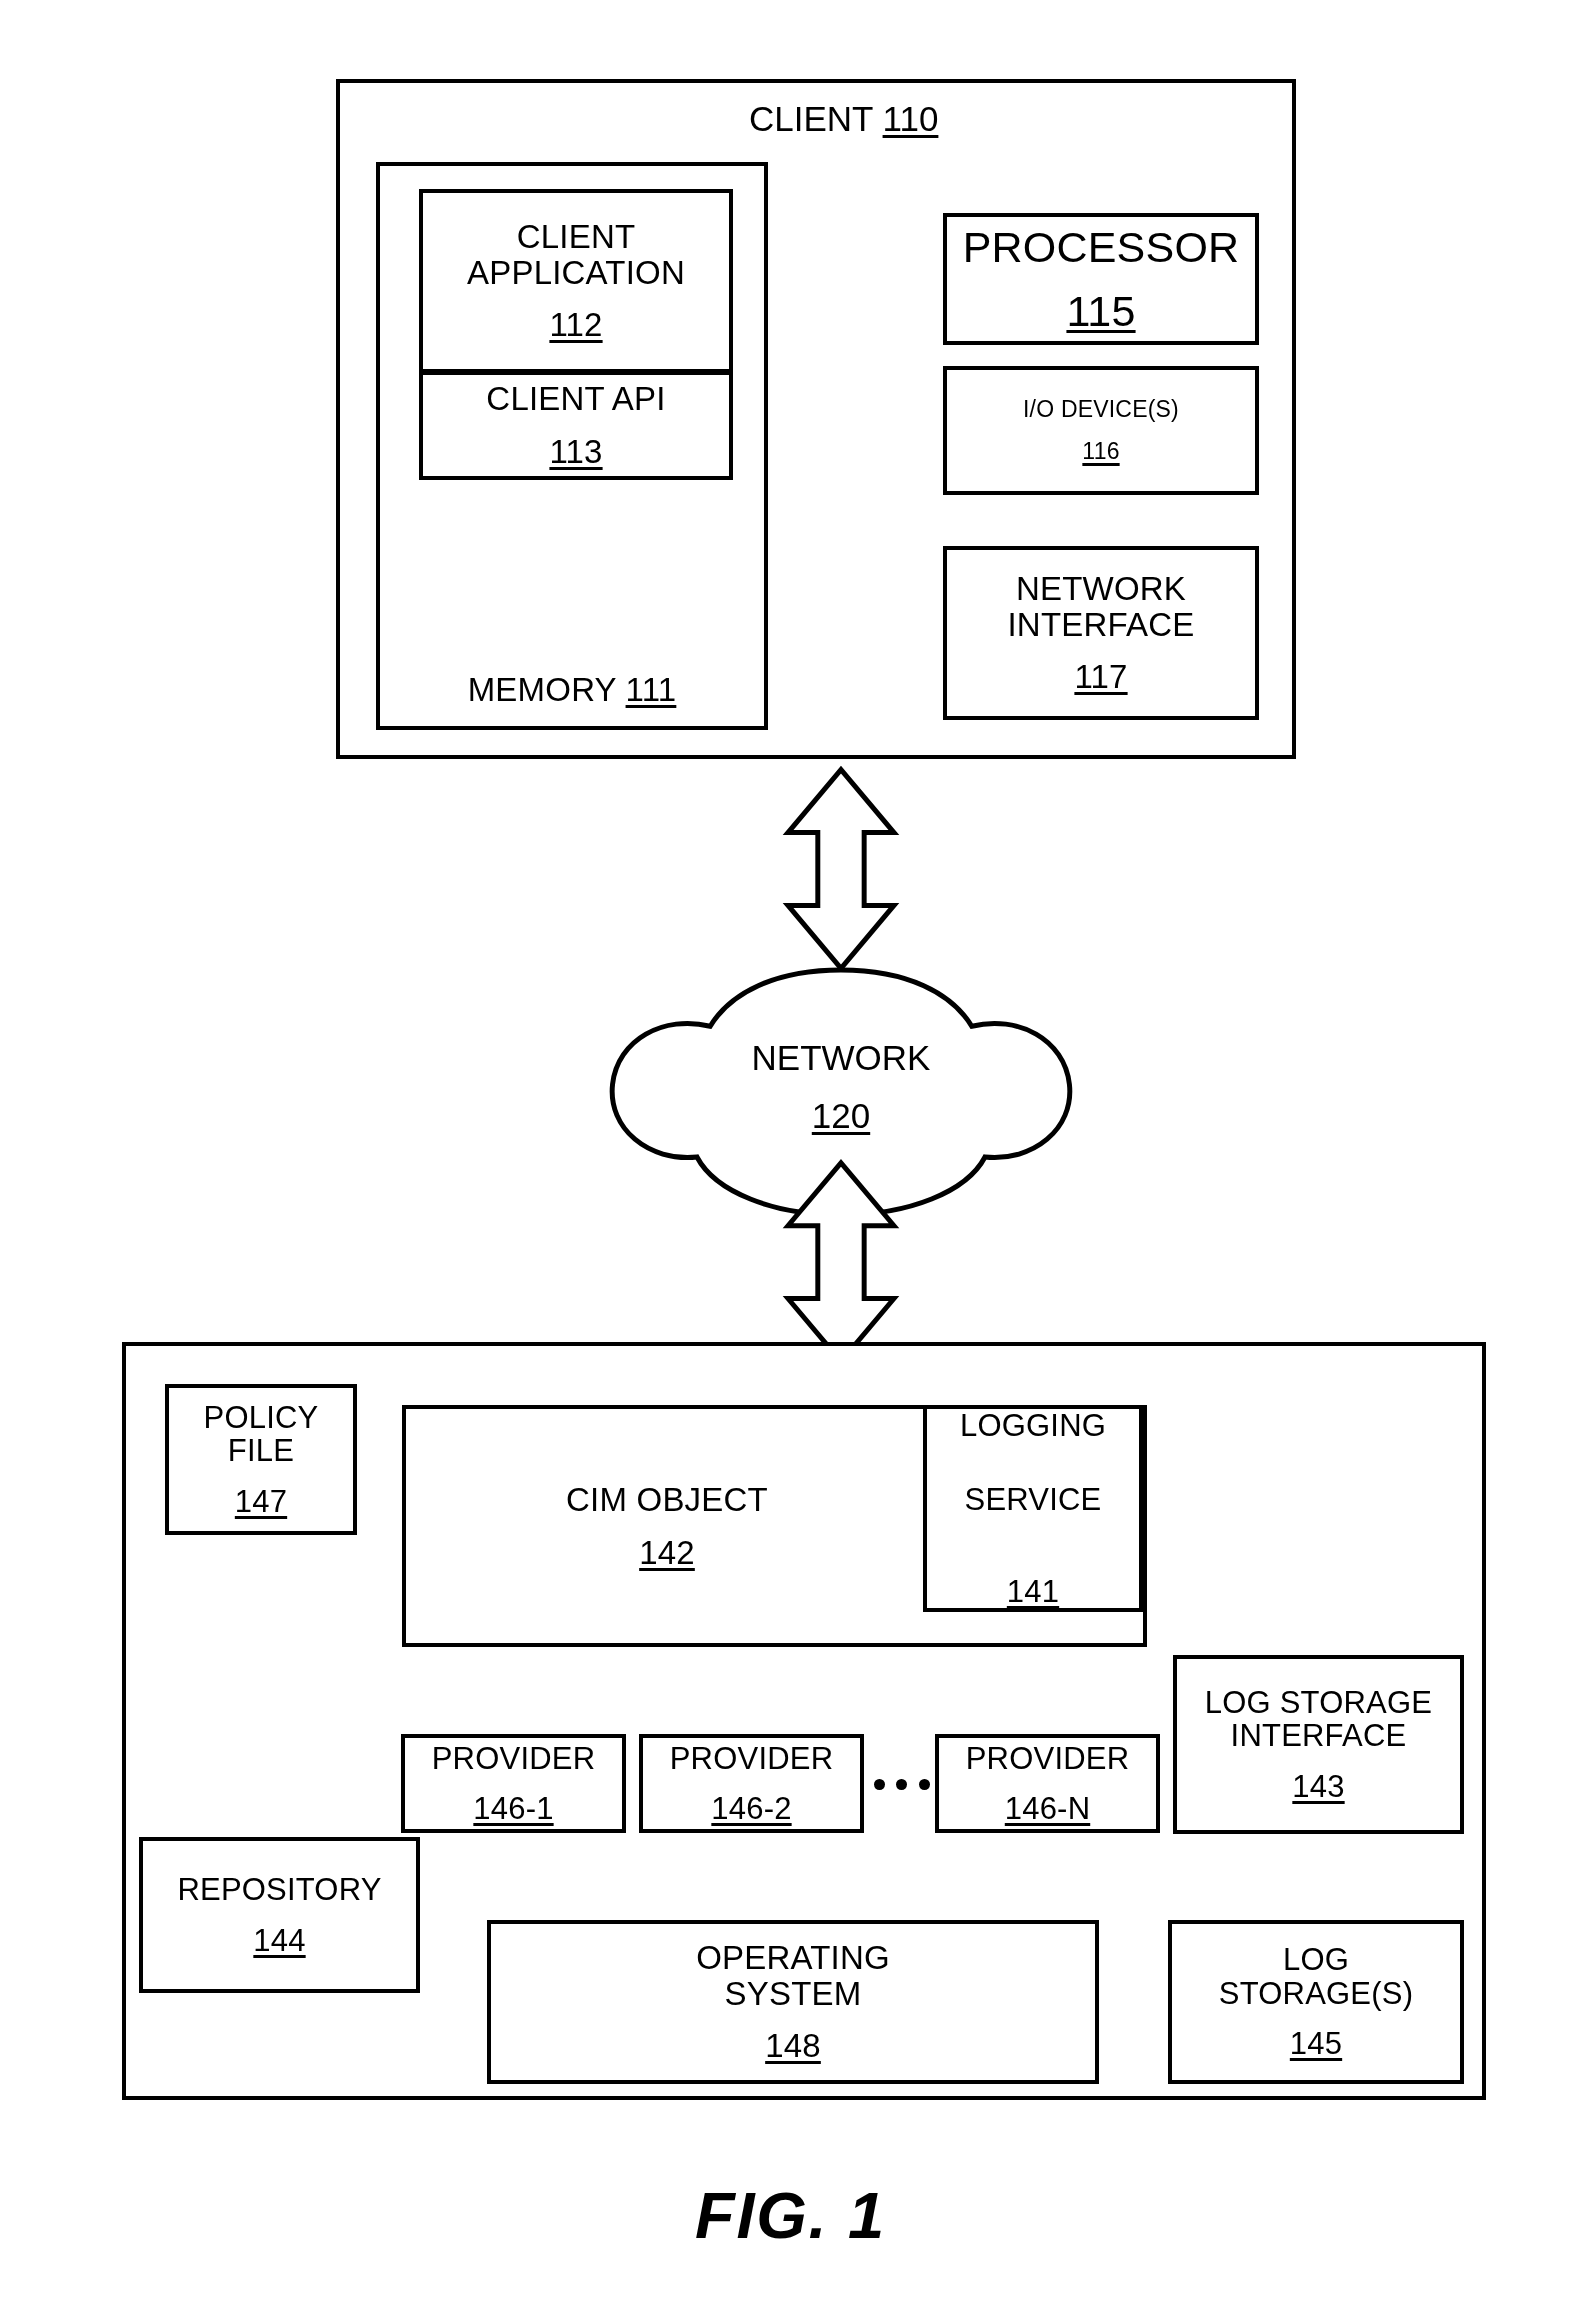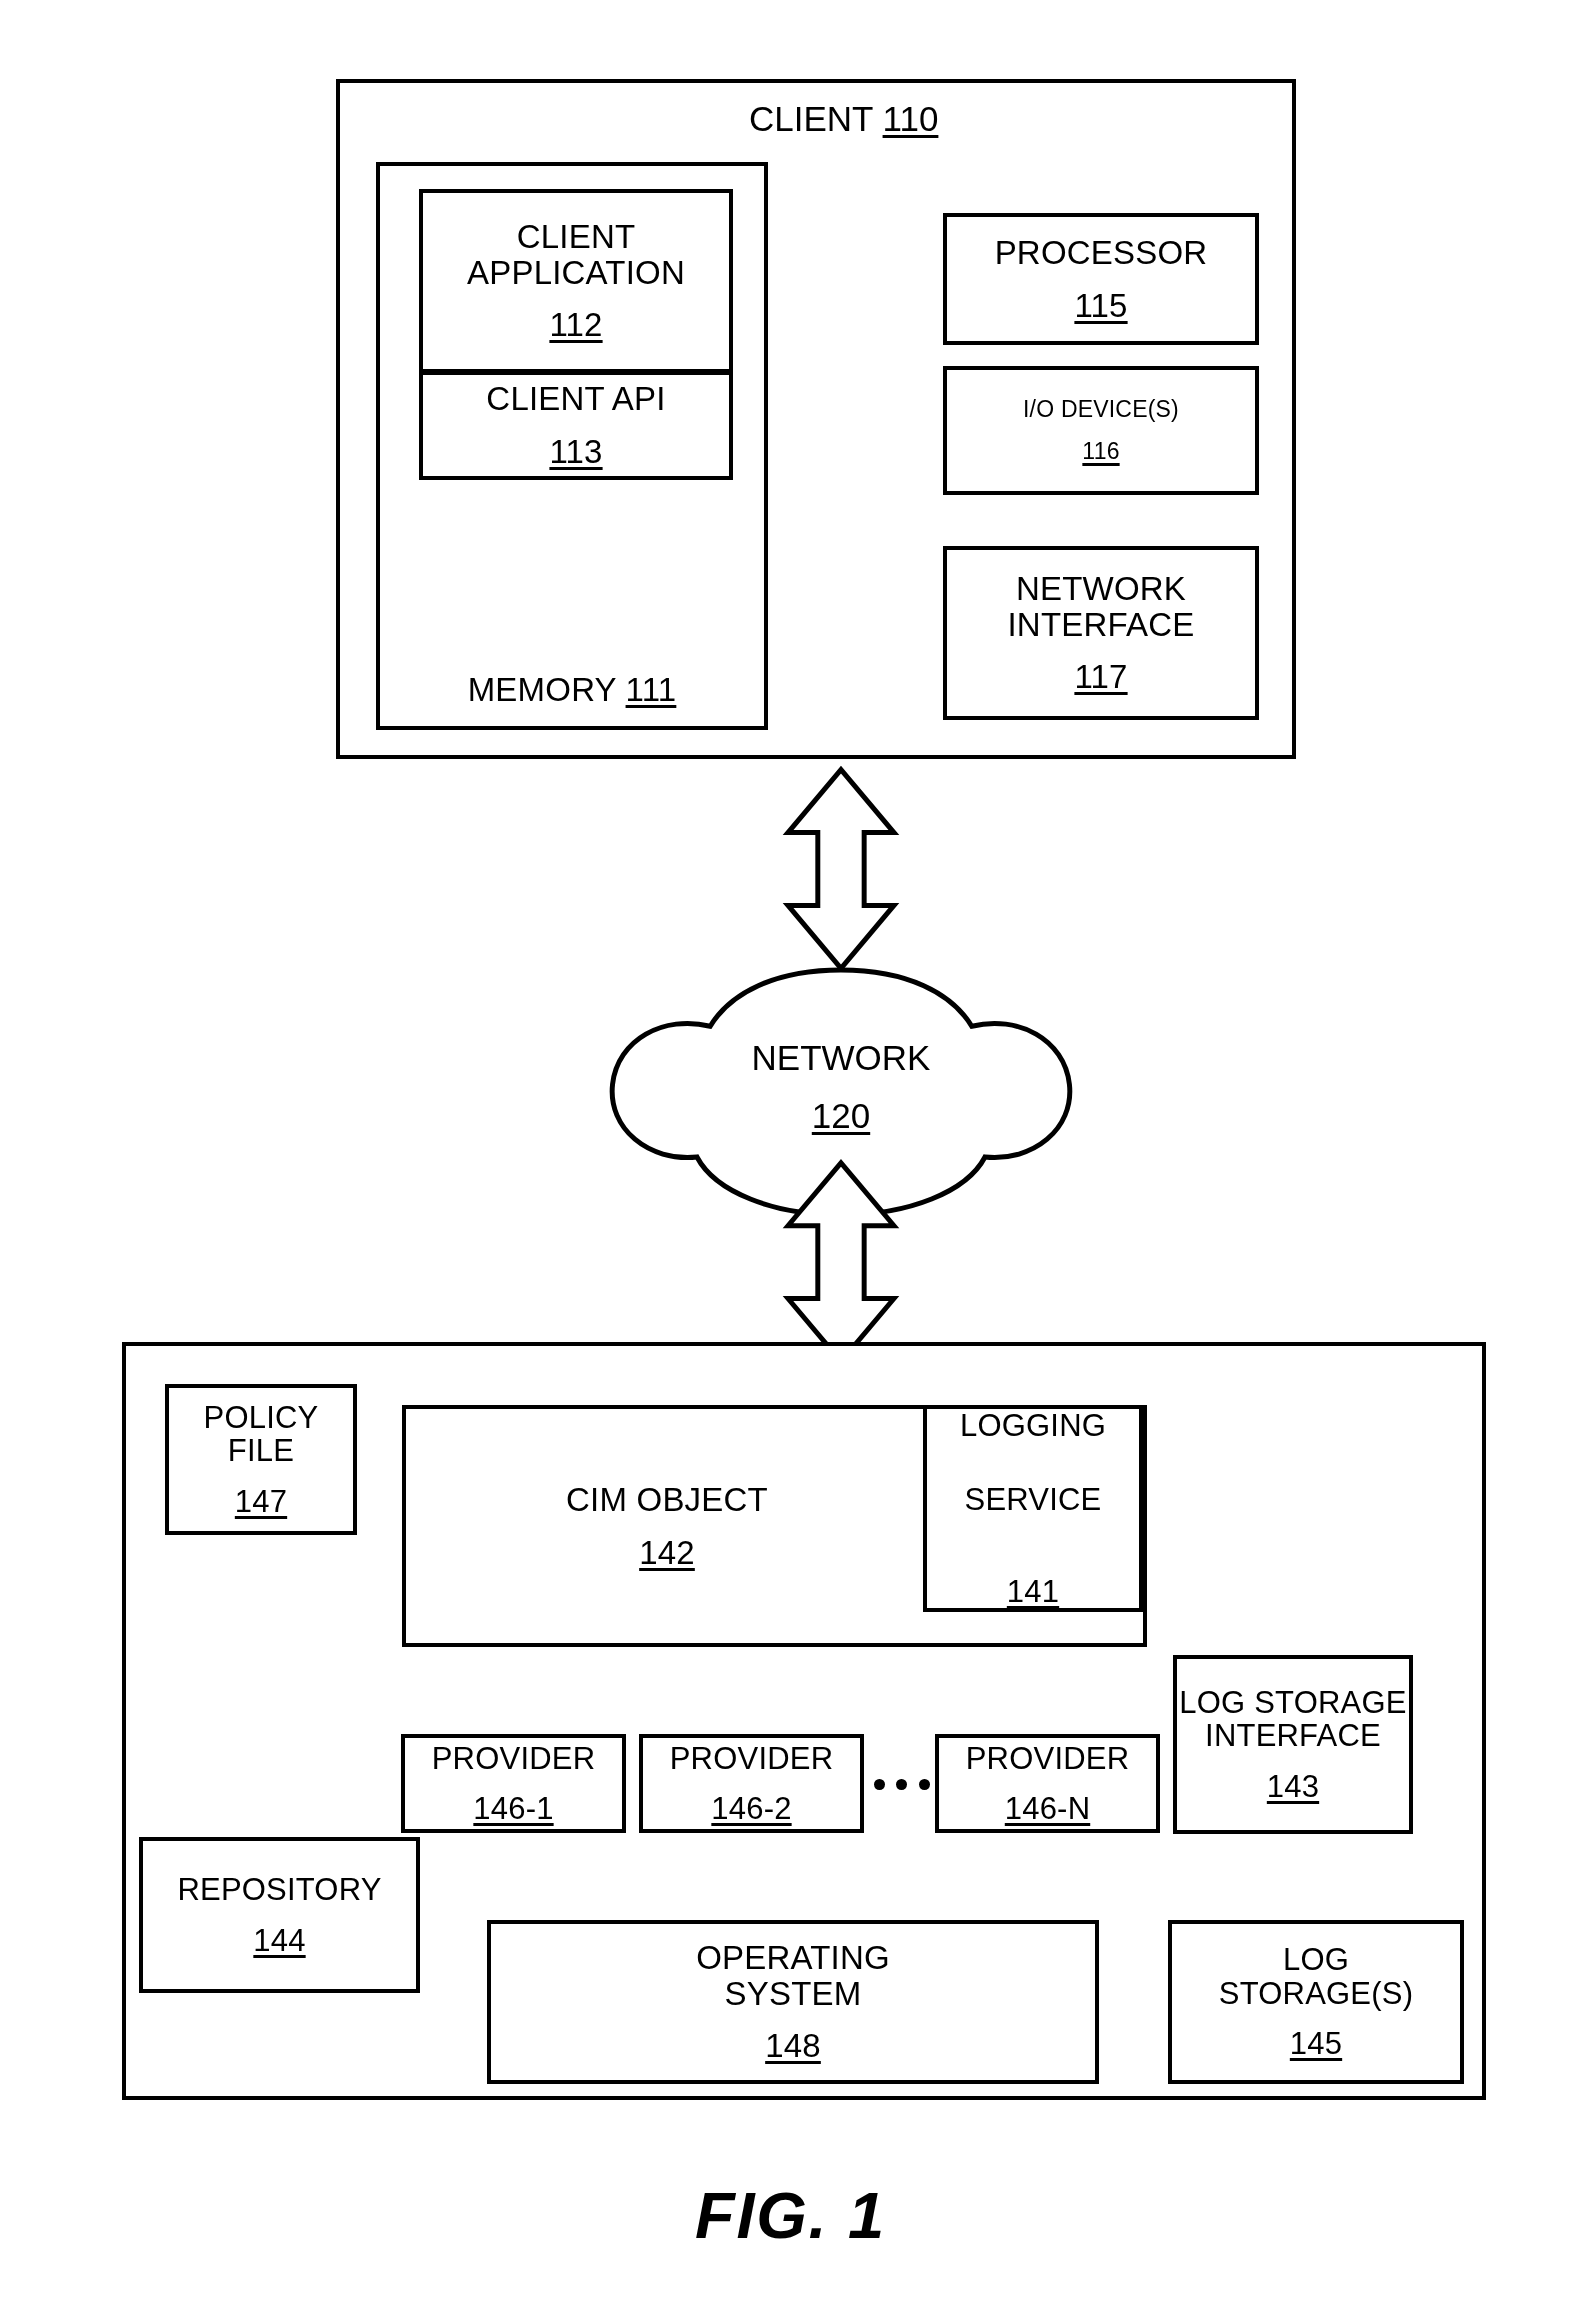--- a/index.html
+++ b/index.html
@@ -172,21 +172,21 @@
     <span class="lbl">CLIENT</span>
     <span class="lbl">APPLICATION</span>
     <span class="num">112</span>
   </div>
 
   <div class="box" style="left:419px; top:371px; width:314px; height:109px; font-size:33px;">
     <span class="lbl">CLIENT API</span>
     <span class="num">113</span>
   </div>
 
-  <div class="box" style="left:943px; top:213px; width:316px; height:132px; font-size:33px;">
+  <div class="box" style="left:943px; top:213px; width:316px; height:132px; font-size:43px;">
     <span class="lbl">PROCESSOR</span>
     <span class="num">115</span>
   </div>
 
   <div class="box" style="left:943px; top:366px; width:316px; height:129px; font-size:23px;">
     <span class="lbl">I/O DEVICE(S)</span>
     <span class="num">116</span>
   </div>
 
   <div class="box" style="left:943px; top:546px; width:316px; height:174px; font-size:33px;">
@@ -220,21 +220,21 @@
       <span class="num">142</span>
     </div>
   </div>
 
   <div class="box" style="left:923px; top:1405px; width:220px; height:207px; font-size:31px;gap:41px;">
     <span class="lbl">LOGGING</span>
     <span class="lbl">SERVICE</span>
     <span class="num">141</span>
   </div>
 
-  <div class="box" style="left:1173px; top:1655px; width:240px; height:179px; font-size:31px;">
+  <div class="box" style="left:1173px; top:1655px; width:291px; height:179px; font-size:31px;">
     <span class="lbl">LOG STORAGE</span>
     <span class="lbl">INTERFACE</span>
     <span class="num">143</span>
   </div>
 
   <div class="box" style="left:401px; top:1734px; width:225px; height:99px; font-size:31px;">
     <span class="lbl">PROVIDER</span>
     <span class="num">146-1</span>
   </div>
 

